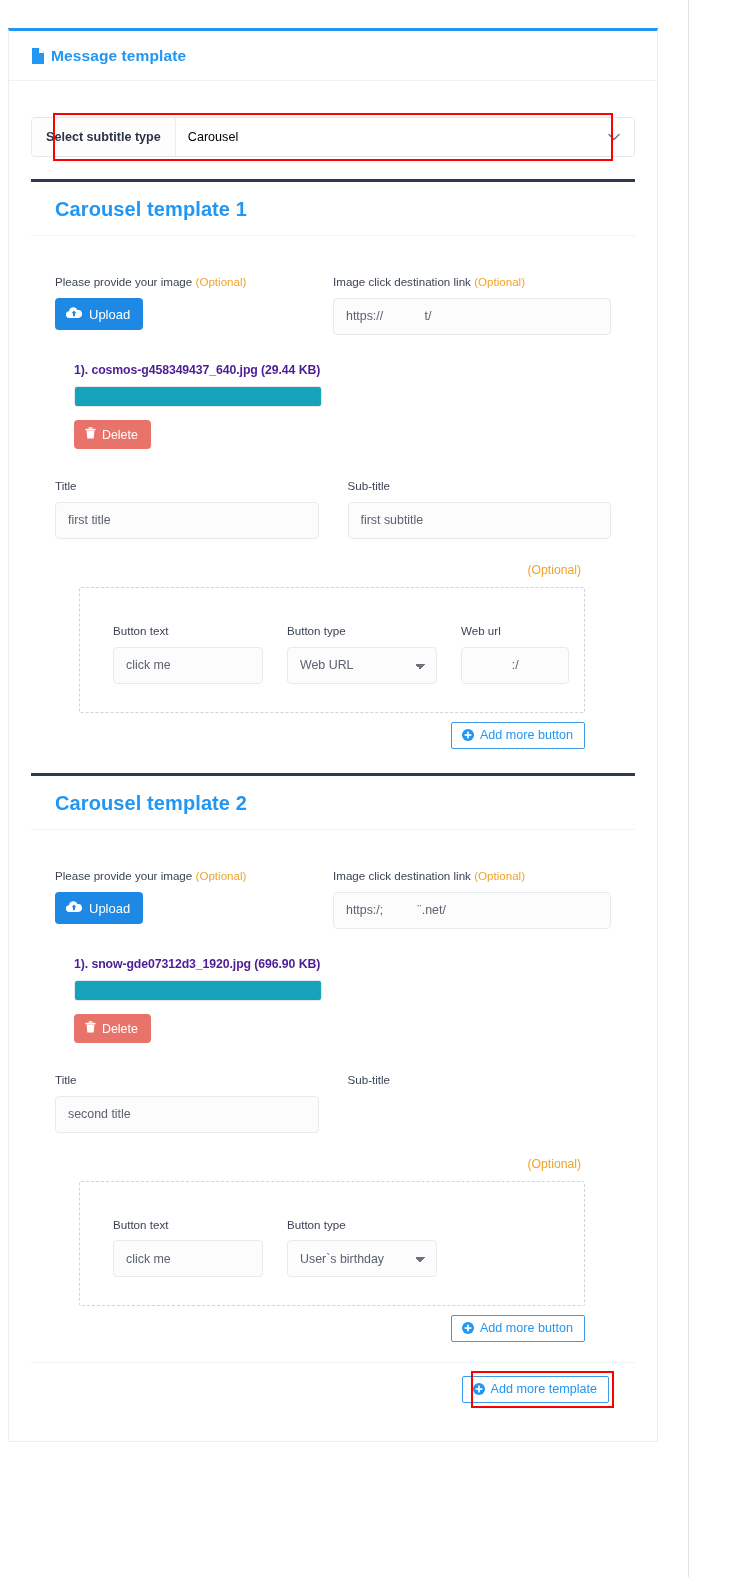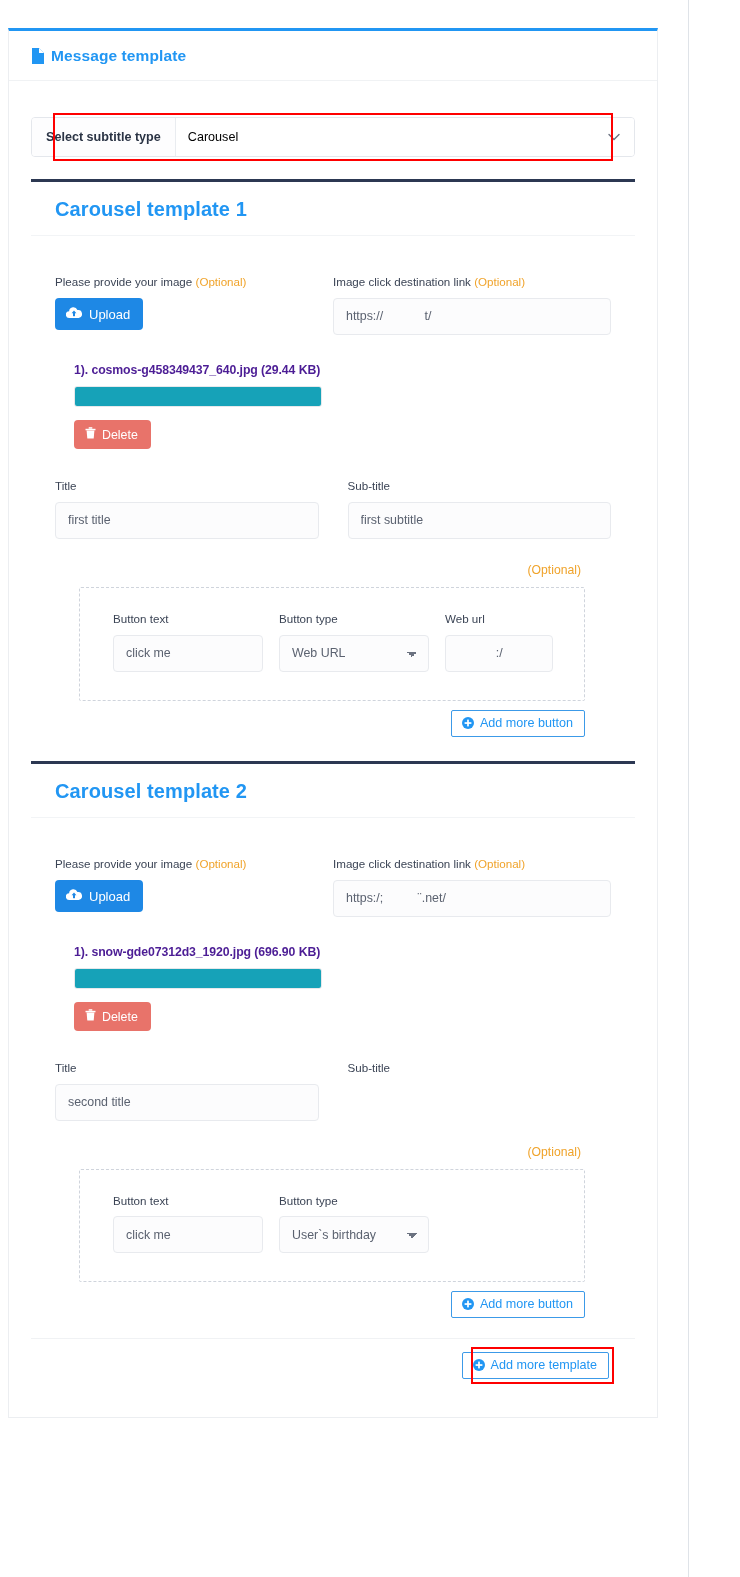--- a/index.html
+++ b/index.html
@@ -144,21 +144,21 @@
   .optional-right {
     text-align: right; color: #f0a32a; font-size: 12.2px;
     margin-top: 24px; padding-right: 30px;
   }
 
   .btn-box {
     border: 1px dashed #cfd4dc; border-radius: 2px;
     margin-top: 10px; margin-left: 24px; margin-right: 26px;
     padding: 24px 0 28px 0;
   }
-  .btn-box-inner { display: flex; padding-left: 33px; gap: 16px; }
+  .btn-box-inner { display: flex; padding-left: 33px; gap: 24px; margin-top: 12px; }
   .bb-col-text { width: 150px; }
   .bb-col-type { width: 150px; }
   .bb-col-url  { width: 108px; }
 
   .sel-input {
     width: 100%; height: 37px;
     border: 1px solid #e8eaee; border-radius: 4px;
     background: #fcfcfd;
     padding: 0 8px 0 12px;
     font-family: "Liberation Sans", sans-serif;

